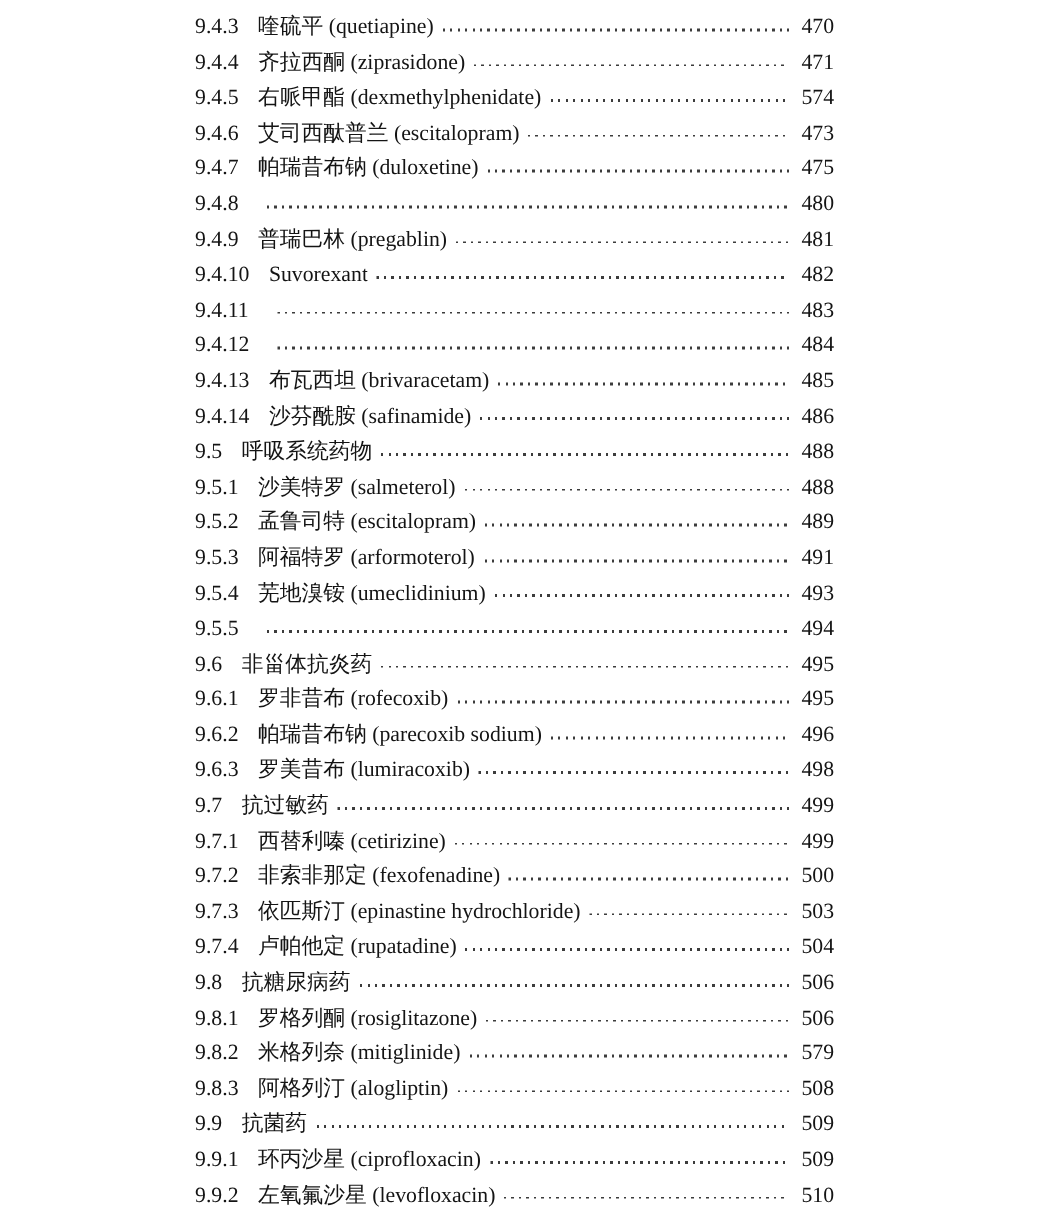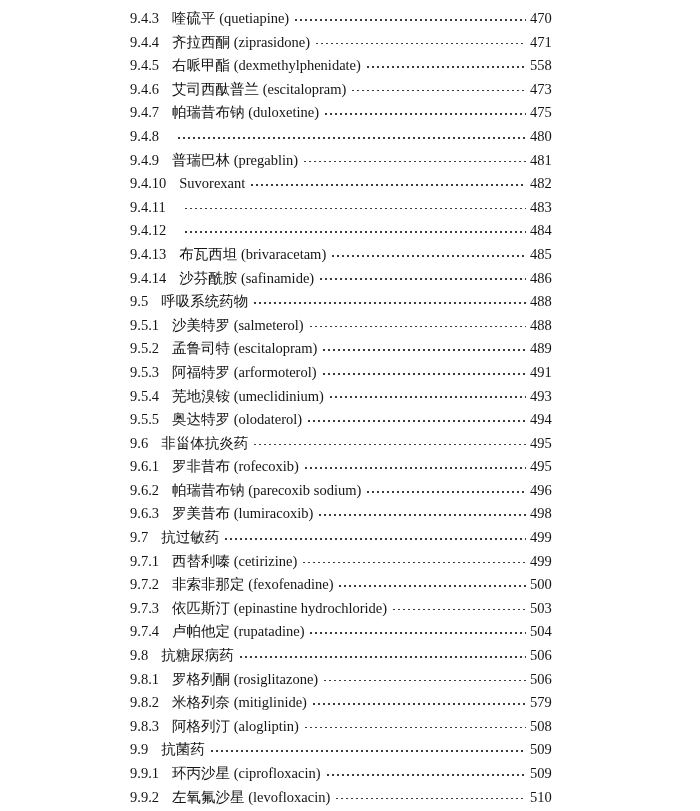--- a/index.html
+++ b/index.html
@@ -47,20 +47,21 @@
       to right,
       #3c3c3c 0,
       #3c3c3c 1.6px,
       transparent 1.6px,
       transparent 5px
     );
   }
   .page-num {
     flex: 0 0 auto;
     min-width: 26px;
+    text-align: right;
   }
 </style>
 </head>
 <body>
 
 <div class="page">
   <div>
       <div class="row">
     <span class="num">9.4.3</span>
     <span class="title">喹硫平 (quetiapine)</span>
@@ -70,21 +71,21 @@
       <div class="row">
     <span class="num">9.4.4</span>
     <span class="title">齐拉西酮 (ziprasidone)</span>
     <span class="leader"></span>
     <span class="page-num">471</span>
   </div>
       <div class="row">
     <span class="num">9.4.5</span>
     <span class="title">右哌甲酯 (dexmethylphenidate)</span>
     <span class="leader"></span>
-    <span class="page-num">558</span>
+    <span class="page-num">574</span>
   </div>
       <div class="row">
     <span class="num">9.4.6</span>
     <span class="title">艾司西酞普兰 (escitalopram)</span>
     <span class="leader"></span>
     <span class="page-num">473</span>
   </div>
       <div class="row">
     <span class="num">9.4.7</span>
     <span class="title">帕瑞昔布钠 (duloxetine)</span>
@@ -155,21 +156,20 @@
     <span class="page-num">491</span>
   </div>
       <div class="row">
     <span class="num">9.5.4</span>
     <span class="title">芜地溴铵 (umeclidinium)</span>
     <span class="leader"></span>
     <span class="page-num">493</span>
   </div>
       <div class="row">
     <span class="num">9.5.5</span>
-    <span class="title">奥达特罗 (olodaterol)</span>
     <span class="leader"></span>
     <span class="page-num">494</span>
   </div>
       <div class="row">
     <span class="num">9.6</span>
     <span class="title">非甾体抗炎药</span>
     <span class="leader"></span>
     <span class="page-num">495</span>
   </div>
       <div class="row">

